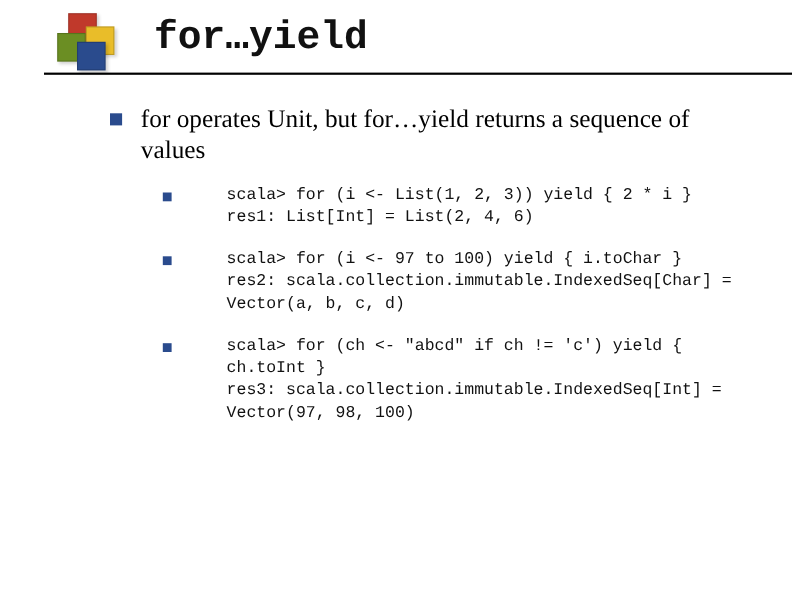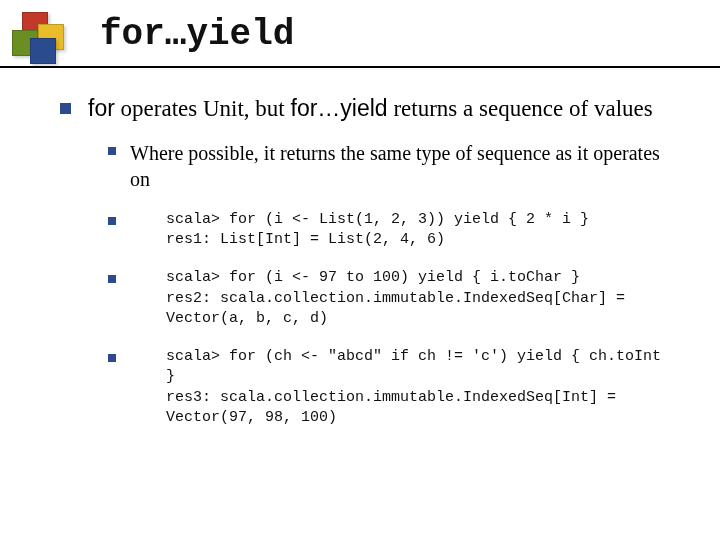--- a/index.html
+++ b/index.html
@@ -9,20 +9,21 @@
     background: #fff;
     font-family: "Times New Roman", Times, serif;
     overflow: hidden;
     position: relative;
   }
   .slide {
     width: 720px;
     height: 508px;
     position: relative;
     padding-top: 14px;
+    padding-left: 40px;
   }
   .title-row {
     display: flex;
     align-items: flex-start;
     padding-left: 4px;
   }
   .logo {
     position: relative;
     width: 66px;
     height: 48px;
@@ -97,21 +98,21 @@
     color: #000;
   }
   .code {
     font-family: "Lucida Console", "Courier New", monospace;
     font-size: 15px;
     line-height: 1.35;
     color: #111;
     white-space: pre-wrap;
     margin-left: 36px;
   }
-  .tt { font-family: Liberation Sans, sans-serif; text-align: right; }
+  .tt { font-family: Liberation Serif, serif; text-align: right; }
 </style>
 </head>
 <body>
 <div class="slide">
 
   <div class="title-row">
     <div class="logo">
       <div class="sq red"></div>
       <div class="sq yellow"></div>
       <div class="sq green"></div>
@@ -121,23 +122,20 @@
   </div>
   <div class="rule"></div>
 
   <div class="body">
     <ul class="l1">
       <li>
         <span><span class="tt">for</span><span> operates Unit, but </span><span class="tt">for…yield</span><span> returns a sequence of values</span></span>
 
         <ul class="l2">
           <li>
-            <div class="sub-serif">Where possible, it returns the same type of sequence as it operates on</div>
-          </li>
-          <li>
             <div class="code">scala&gt; for (i &lt;- List(1, 2, 3)) yield { 2 * i }
 res1: List[Int] = List(2, 4, 6)</div>
           </li>
           <li>
             <div class="code">scala&gt; for (i &lt;- 97 to 100) yield { i.toChar }
 res2: scala.collection.immutable.IndexedSeq[Char] = Vector(a, b, c, d)</div>
           </li>
           <li>
             <div class="code">scala&gt; for (ch &lt;- "abcd" if ch != 'c') yield { ch.toInt }
 res3: scala.collection.immutable.IndexedSeq[Int] = Vector(97, 98, 100)</div>

